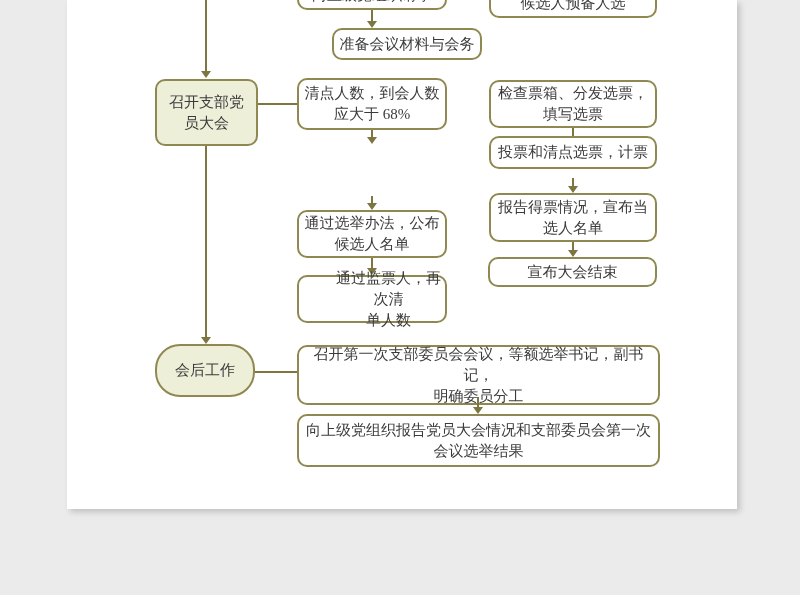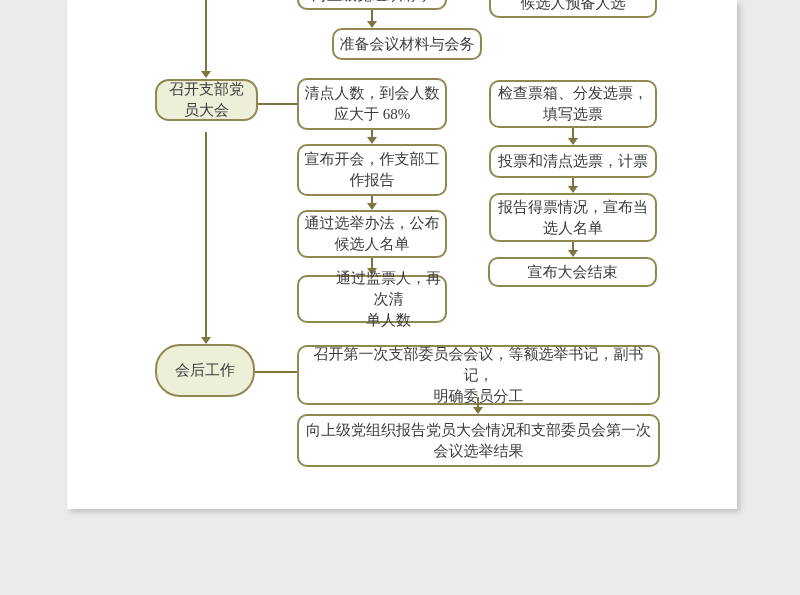--- a/index.html
+++ b/index.html
@@ -35,55 +35,53 @@
 
 <div class="sheet">
 
   <div class="vline" style="left:138px;top:0;height:71px;"></div>
   <div class="ahead" style="left:134px;top:71px;"></div>
   <div class="vline" style="left:138px;top:132px;height:205px;"></div>
   <div class="ahead" style="left:134px;top:337px;"></div>
   <div class="hline" style="left:191px;top:103px;width:39px;"></div>
   <div class="hline" style="left:188px;top:371px;width:42px;"></div>
 
-  <div class="node stage" style="left:88px;top:79px;width:103px;height:42px;border-radius:14px;">召开支部党
+  <div class="node stage" style="left:88px;top:79px;width:103px;height:67px;">召开支部党
 员大会</div>
   <div class="node stage" style="left:88px;top:344px;width:100px;height:53px;border-radius:25px;">会后工作</div>
 
   <div class="node cutoff" style="left:230px;top:-38px;width:150px;height:48px;">向上级党组织请示</div>
   <div class="vline" style="left:304px;top:10px;height:13px;"></div>
   <div class="ahead" style="left:300px;top:21px;"></div>
   <div class="node" style="left:230px;top:28px;width:150px;height:32px;margin-left:35px;">准备会议材料与会务</div>
 
   <div class="node" style="left:230px;top:78px;width:150px;height:52px;">清点人数，到会人数
 应大于 68%</div>
   <div class="vline" style="left:304px;top:130px;height:8px;"></div>
   <div class="ahead" style="left:300px;top:137px;"></div>
 
-  <div class="node" style="left:230px;top:144px;width:150px;height:52px;">宣布开会，作支部工
-作报告</div>
   <div class="vline" style="left:304px;top:196px;height:8px;"></div>
   <div class="ahead" style="left:300px;top:203px;"></div>
 
   <div class="node" style="left:230px;top:210px;width:150px;height:48px;">通过选举办法，公布
 候选人名单</div>
   <div class="vline" style="left:304px;top:258px;height:11px;"></div>
   <div class="ahead" style="left:300px;top:268px;"></div>
 
   <div class="node" style="left:230px;top:275px;width:150px;height:48px;padding-left:37px;">通过监票人，再次清
 单人数</div>
 
   <div class="node cutoff" style="left:422px;top:-34px;width:168px;height:52px;">候选人预备人选</div>
 
   <div class="node" style="left:422px;top:80px;width:168px;height:48px;">检查票箱、分发选票，
 填写选票</div>
   <div class="vline" style="left:505px;top:128px;height:11px;"></div>
   <div class="ahead" style="left:501px;top:138px;"></div>
 
-  <div class="node" style="left:422px;top:145px;width:168px;height:33px;">投票和清点选票，计票</div>
+  <div class="node" style="left:422px;top:136px;width:168px;height:33px;">投票和清点选票，计票</div>
   <div class="vline" style="left:505px;top:178px;height:9px;"></div>
   <div class="ahead" style="left:501px;top:186px;"></div>
 
   <div class="node" style="left:422px;top:193px;width:168px;height:49px;">报告得票情况，宣布当
 选人名单</div>
   <div class="vline" style="left:505px;top:242px;height:9px;"></div>
   <div class="ahead" style="left:501px;top:250px;"></div>
 
   <div class="node" style="left:421px;top:257px;width:169px;height:30px;">宣布大会结束</div>
 

